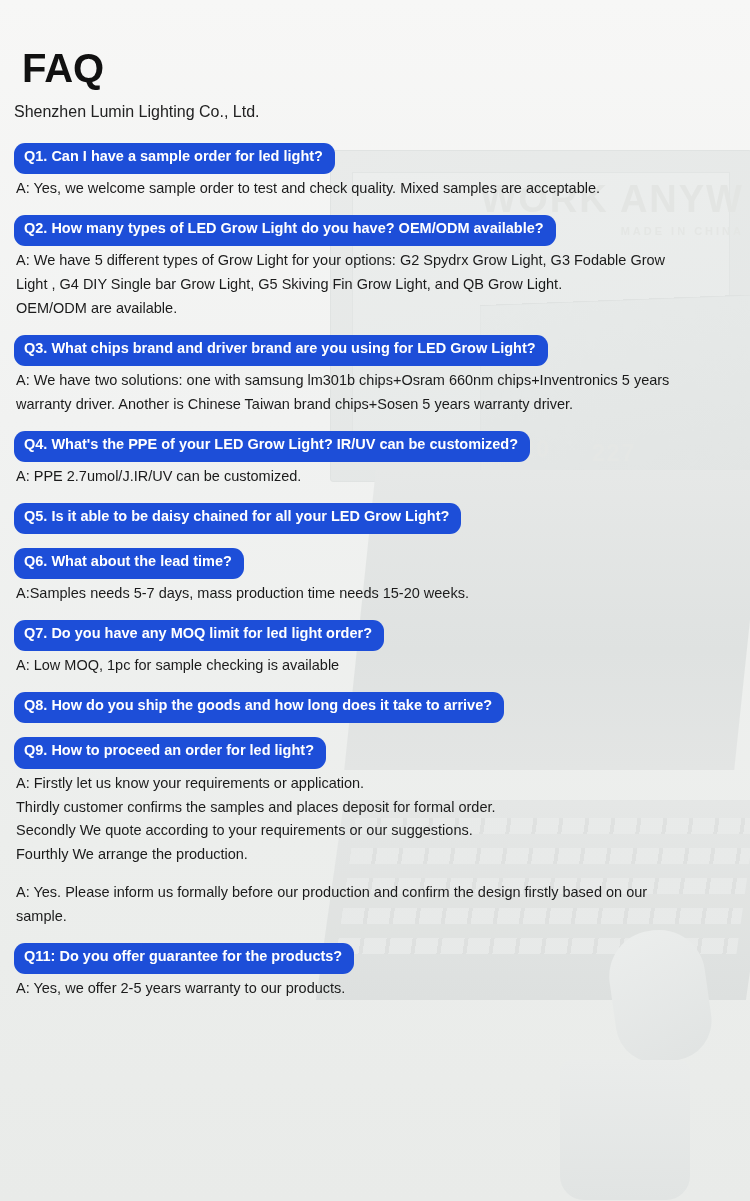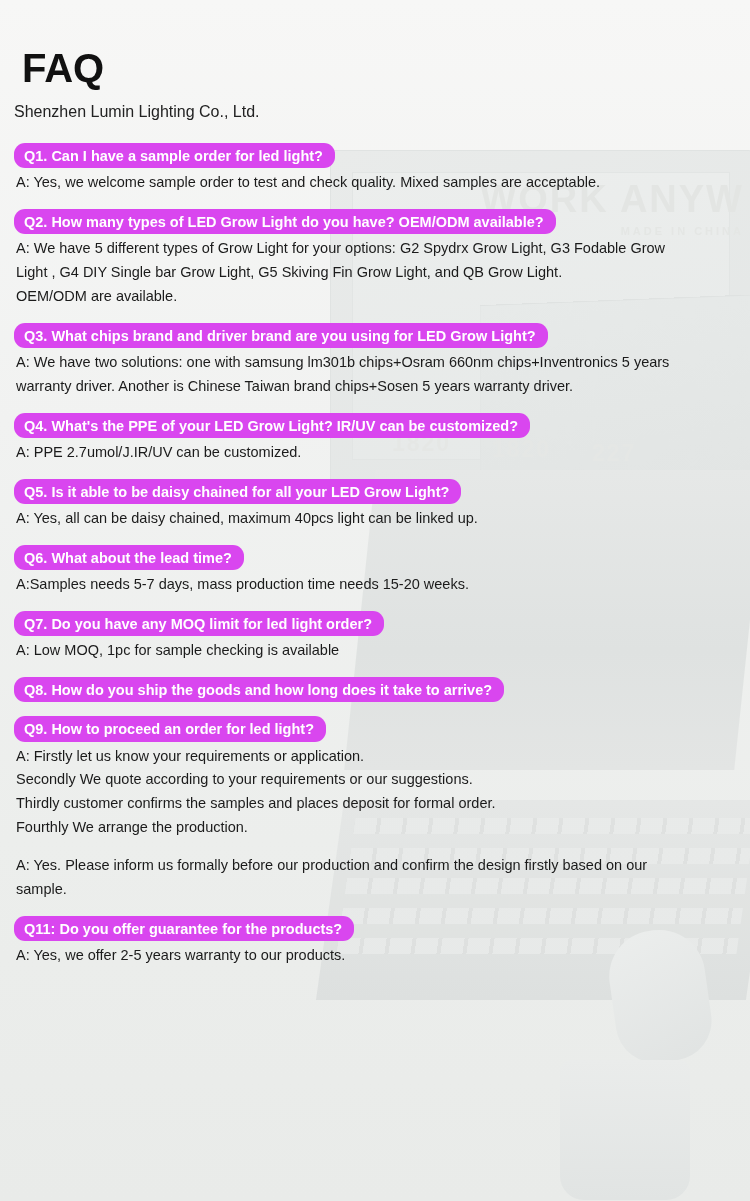--- a/index.html
+++ b/index.html
@@ -164,25 +164,25 @@
     margin-top: 22px;
   }
   .faq-item {
     margin-bottom: 14px;
   }
   .q-wrap {
     display: flex;
   }
   .q {
     display: inline-block;
-    background: #d946ef;
+    background: #1d4ed8;
     color: #ffffff;
     font-size: 14.5px;
     font-weight: 700;
-    padding: 4px 12px 3px 10px;
+    padding: 4px 12px 9px 10px;
     border-radius: 11px;
     line-height: 1.25;
     max-width: 700px;
   }
   .a {
     font-size: 14.5px;
     color: #1b1b1b;
     line-height: 1.65;
     margin-top: 3px;
     padding-left: 2px;
@@ -257,23 +257,20 @@
             <div class="q">Q4. What's the PPE of your LED Grow Light? IR/UV can be customized?</div>
           </div>
           <div class="a">
             <span class="a-line">A: PPE 2.7umol/J.IR/UV can be customized.</span>
           </div>
         </div>
         <div class="faq-item">
           <div class="q-wrap">
             <div class="q">Q5. Is it able to be daisy chained for all your LED Grow Light?</div>
           </div>
-          <div class="a">
-            <span class="a-line">A: Yes, all can be daisy chained, maximum 40pcs light can be linked up.</span>
-          </div>
         </div>
         <div class="faq-item">
           <div class="q-wrap">
             <div class="q">Q6. What about the lead time?</div>
           </div>
           <div class="a">
             <span class="a-line">A:Samples needs 5-7 days, mass production time needs 15-20 weeks.</span>
           </div>
         </div>
         <div class="faq-item">
@@ -288,22 +285,22 @@
           <div class="q-wrap">
             <div class="q">Q8. How do you ship the goods and how long does it take to arrive?</div>
           </div>
         </div>
         <div class="faq-item">
           <div class="q-wrap">
             <div class="q">Q9. How to proceed an order for led light?</div>
           </div>
           <div class="a">
             <span class="a-line">A: Firstly let us know your requirements or application.</span>
+            <span class="a-line">Thirdly customer confirms the samples and places deposit for formal order.</span>
             <span class="a-line">Secondly We quote according to your requirements or our suggestions.</span>
-            <span class="a-line">Thirdly customer confirms the samples and places deposit for formal order.</span>
             <span class="a-line">Fourthly We arrange the production.</span>
           </div>
         </div>
         <div class="faq-item">
           <div class="a">
             <span class="a-line">A: Yes. Please inform us formally before our production and confirm the design firstly based on our sample.</span>
           </div>
         </div>
         <div class="faq-item">
           <div class="q-wrap">

